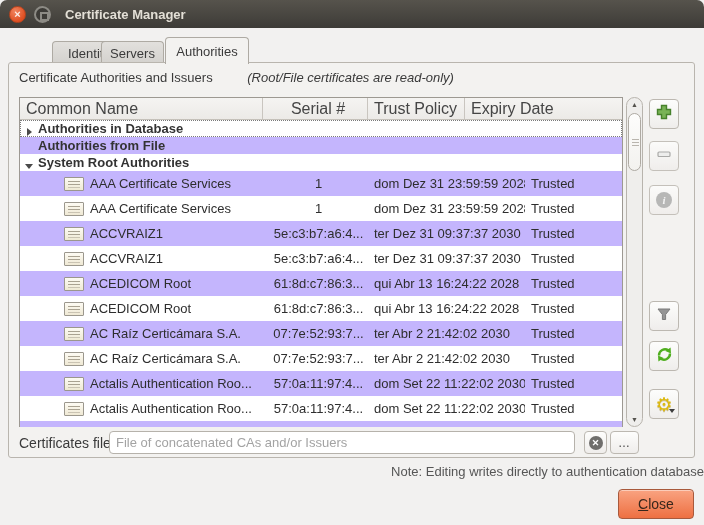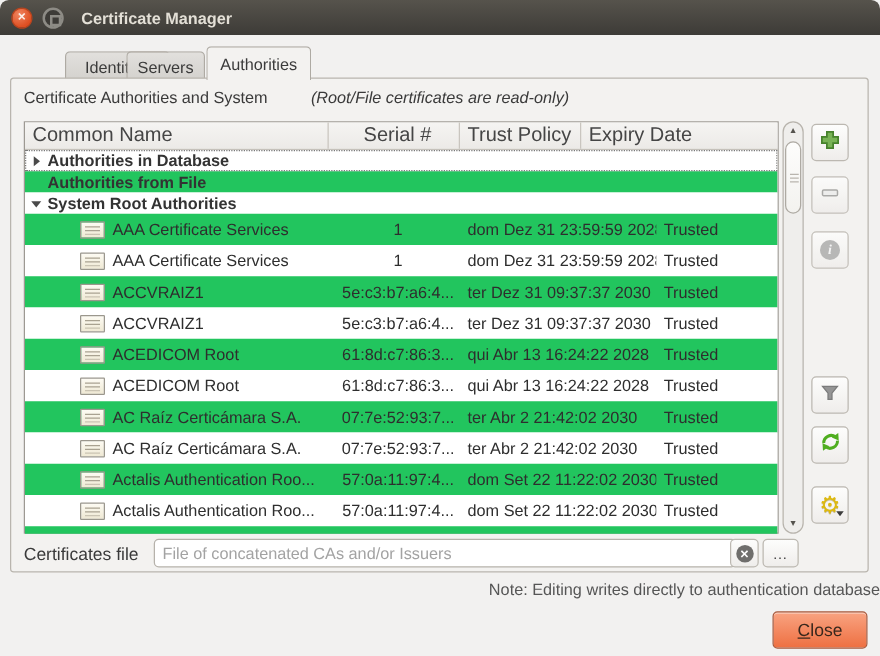--- a/index.html
+++ b/index.html
@@ -33,28 +33,28 @@
 
   
   .table{position:absolute;left:10px;top:34px;width:604px;height:330px;background:#fff;
     border:1px solid #9d9992;}
   .thead{display:flex;height:22px;background:linear-gradient(#f5f4f2,#eceae7);border-bottom:1px solid #c5c1ba;}
   .thead .hcell{font-size:16px;color:#454545;line-height:21px;padding-left:6px;border-right:1px solid #c9c5bf;overflow:hidden;white-space:nowrap;}
   .thead .hcell:last-child{border-right:none;}
   .c1{width:243px;flex:0 0 auto;} .c2{width:105px;flex:0 0 auto;text-align:center;} .c3{width:157px;flex:0 0 auto;} .c4{flex:1;}
   .tbody{height:307px;overflow:hidden;}
   .trow{display:flex;background:#fff;}
-  .trow.alt{background:#22c55e;}
+  .trow.alt{background:#c4b5fd;}
   .trow.group{height:17px;}
   .trow.cert{height:25px;}
   .trow.focused{outline:1px dotted #7a7a7a;outline-offset:-1px;}
   .cell{font-size:13px;color:#2e2e2e;white-space:nowrap;overflow:hidden;padding-left:6px;}
   .group .cell{line-height:17px;font-weight:bold;color:#333;}
   .cert .cell{line-height:25px;}
-  .group .c1{padding-left:4px;display:flex;align-items:center;}
+  .group .c1{padding-left:4px;display:flex;align-items:flex-end;}
   .cert .c1{padding-left:44px;display:flex;align-items:center;}
   .expander{width:14px;height:10px;position:relative;flex:0 0 auto;}
   .expander.collapsed::before{content:'';position:absolute;left:3px;top:1px;
     border-left:5px solid #4a4a4a;border-top:4px solid transparent;border-bottom:4px solid transparent;}
   .expander.expanded::before{content:'';position:absolute;left:1px;top:3px;
     border-top:5px solid #4a4a4a;border-left:4px solid transparent;border-right:4px solid transparent;}
   .cert-icon{width:20px;height:14px;flex:0 0 auto;margin-right:6px;position:relative;
     background:linear-gradient(#fdfbf3,#efe9d4);border:1px solid #9b978d;border-radius:1px;}
   .cert-icon::before{content:'';position:absolute;left:3px;right:3px;top:3px;height:1px;background:#a9a291;
     box-shadow:0 3px 0 #a9a291,0 6px 0 rgba(169,162,145,.55);}
@@ -76,21 +76,21 @@
   .sb-add{top:36px;} .sb-remove{top:78px;} .sb-info{top:122px;}
   .sb-group{top:238px;} .sb-refresh{top:278px;} .sb-gear{top:326px;}
   .info-circle{width:16px;height:16px;border-radius:50%;background:#adadad;color:#f4f4f4;
     font-size:11px;font-style:italic;font-weight:bold;text-align:center;line-height:16px;font-family:"Liberation Serif",serif;}
   .gear-glyph{font-size:19px;color:#ddb90f;line-height:19px;text-shadow:0 1px 0 rgba(120,95,0,.35);}
   .gear-caret{position:absolute;right:3px;bottom:5px;width:0;height:0;
     border-top:4px solid #3c3c3c;border-left:3px solid transparent;border-right:3px solid transparent;}
 
   
   .file-label{position:absolute;left:10px;top:372px;font-size:14px;color:#3a3a3a;}
-  .file-input{position:absolute;left:114px;top:368px;width:466px;height:23px;border:1px solid #b6b2ab;
+  .file-input{position:absolute;left:100px;top:368px;width:466px;height:23px;border:1px solid #b6b2ab;
     border-radius:4px;background:#fff;font-size:13px;color:#333;padding:0 6px;outline:none;}
   .file-input::placeholder{color:#a3a3a3;opacity:1;}
   .mini-btn{position:absolute;top:368px;height:23px;border:1px solid #bcb8b1;border-radius:4px;
     background:linear-gradient(#fdfdfc,#efedeb);display:flex;align-items:center;justify-content:center;}
   .clear-btn{left:575px;width:23px;}
   .clear-circle{width:14px;height:14px;border-radius:50%;background:#6f6e6c;color:#fff;font-size:9px;
     font-weight:bold;text-align:center;line-height:14px;}
   .browse-btn{left:601px;width:29px;font-size:12px;color:#444;letter-spacing:1px;line-height:10px;}
 
   
@@ -113,21 +113,21 @@
     <div class="tb-title">Certificate Manager</div>
   </div>
 
   <div class="tab t0">Identities</div>
   <div class="tab t1">Servers</div>
   <div class="tab t2">Authorities</div>
 
   <div class="frame">
 
     <div class="section-label">
-      <span>Certificate Authorities and System </span><span class="it">(Root/File certificates are read-only)</span>
+      <span>Certificate Authorities and Issuers </span><span class="it">(Root/File certificates are read-only)</span>
     </div>
 
     <div class="table">
       <div class="thead">
         <div class="hcell c1">Common Name</div>
         <div class="hcell c2">Serial #</div>
         <div class="hcell c4">Trust Policy</div>
         <div class="hcell c3">Expiry Date</div>
       </div>
       <div class="tbody">

